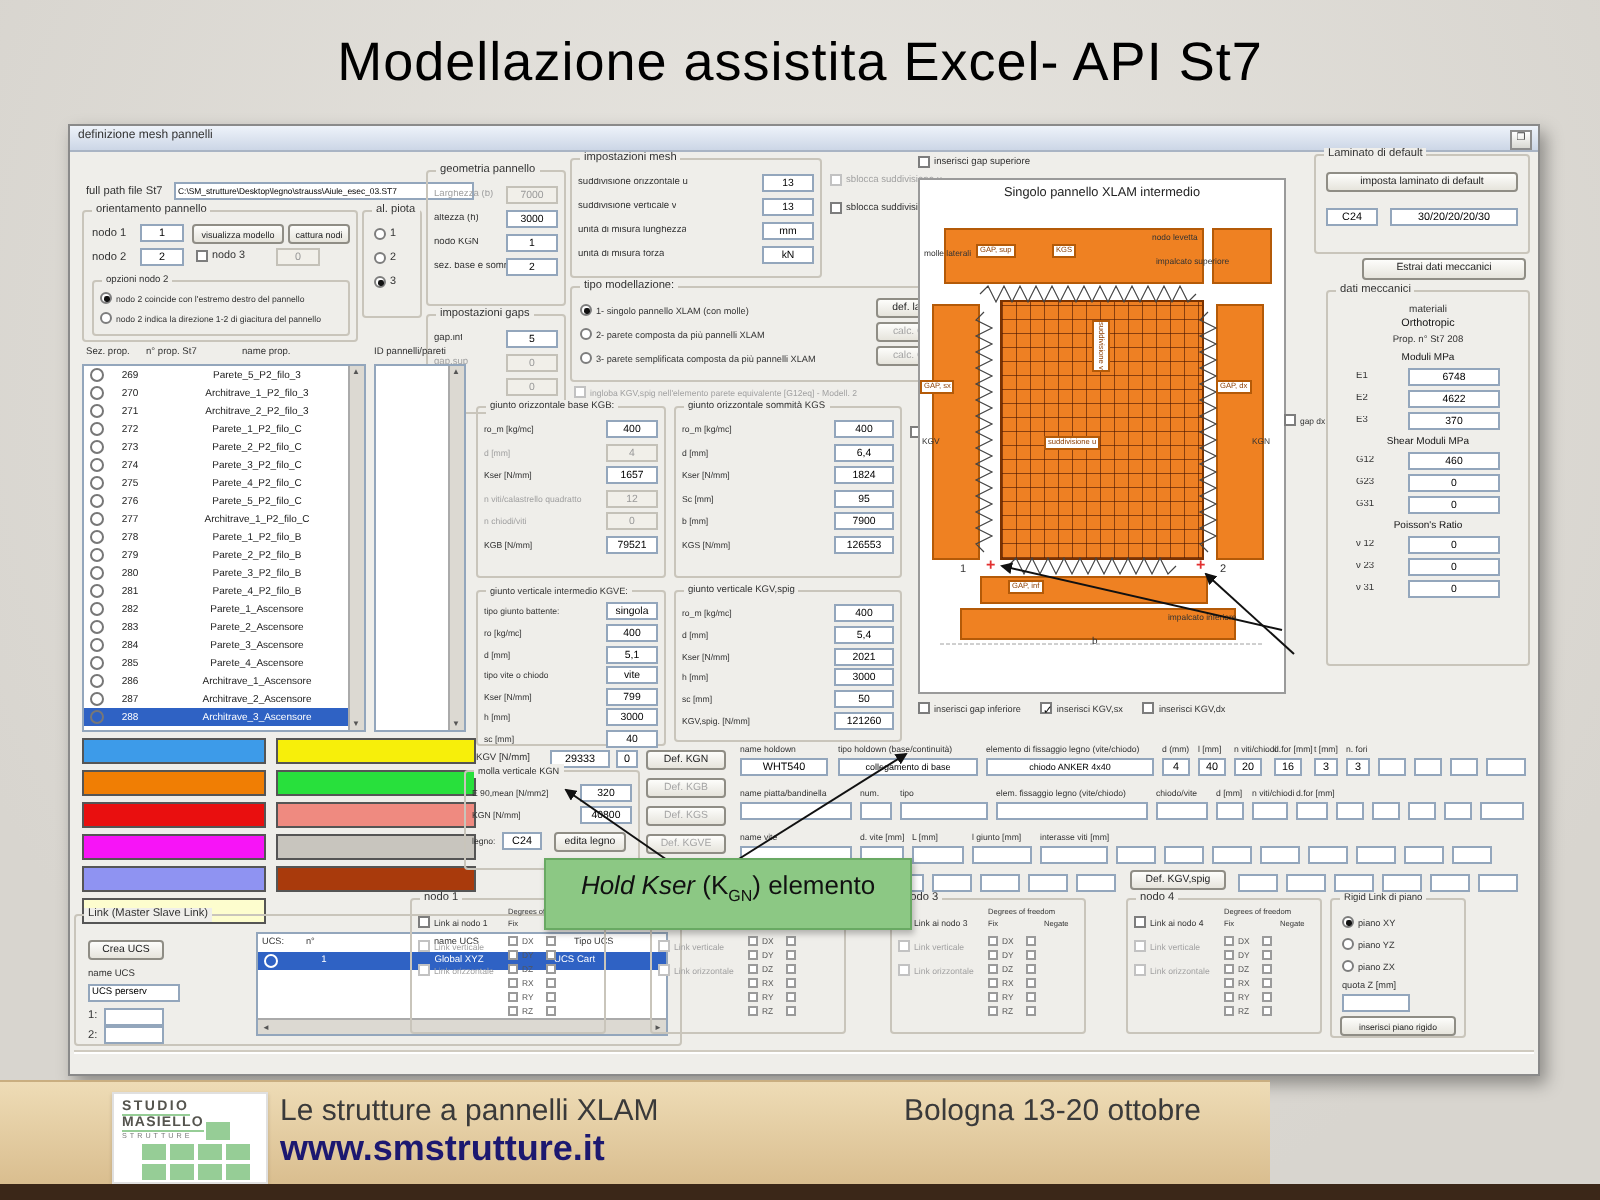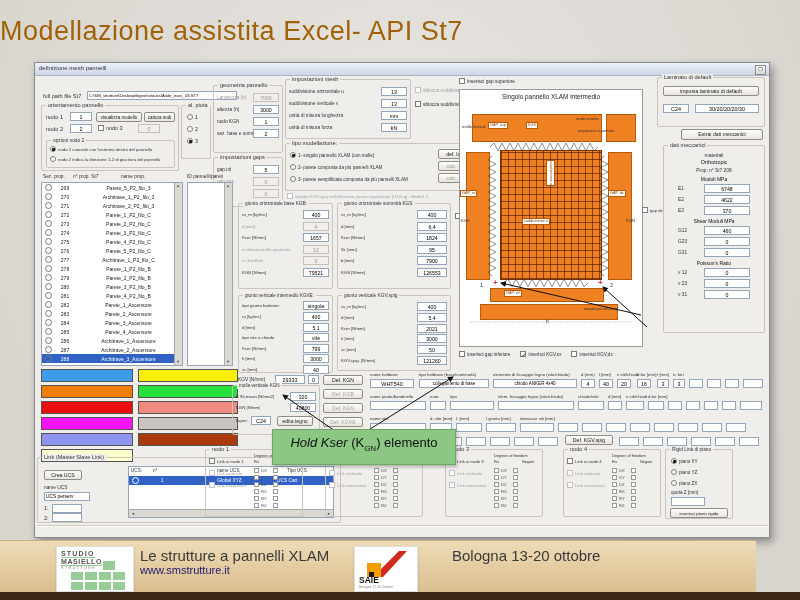--- a/index.html
+++ b/index.html
@@ -1,20 +1,20 @@
 <!DOCTYPE html>
 <html><head>
 <meta charset="utf-8">
 <style>
   html,body{margin:0;padding:0}
   body{width:800px;height:600px;position:relative;font-family:"Liberation Sans",sans-serif;
        background:radial-gradient(ellipse at 50% 30%,#e8e6e1 0%,#d8d5cf 80%);overflow:hidden}
   .abs{position:absolute}
-  .slide-title{position:absolute;top:16px;left:0;width:100%;text-align:left;font-size:27px;
-       color:#a16207;letter-spacing:.5px}
+  .slide-title{position:absolute;top:16px;left:0;width:100%;text-align:center;font-size:27px;
+       color:#000000;letter-spacing:.5px}
   
   .window{position:absolute;left:34px;top:62px;width:734px;height:474px;background:#efeeea;
        border:1px solid #8a8a8a;box-shadow:3px 4px 8px rgba(0,0,0,.35)}
   .titlebar{position:absolute;left:0;top:0;width:100%;height:12px;
        background:linear-gradient(#eef3fa,#ccd6e6);border-bottom:1px solid #a9b4c4}
   .titlebar .tt{position:absolute;left:4px;top:2px;font-size:6px;color:#333}
   .wbtn{position:absolute;right:3px;top:2px;width:9px;height:8px;background:linear-gradient(#fff,#d8d8d2);
        border:1px solid #8d8d8d;font-size:5px;line-height:7px;text-align:center;color:#444}
   
   .grp{position:absolute;border:1px solid #c9c5bb;border-radius:2px}
@@ -79,26 +79,26 @@
   
   .dofrow{display:flex;align-items:center;gap:2px;height:7px;font-size:4.2px;color:#555}
   .dofrow .box{width:5px;height:5px;border:1px solid #9a9a9a;background:#fff;flex:none;box-sizing:border-box}
   .dofrow .dl{width:10px}
   
   .callout{position:absolute;background:#8cc884;border:1px solid #69a963;color:#111;z-index:30;
        box-shadow:1px 2px 3px rgba(0,0,0,.25)}
   .divider{position:absolute;left:2px;right:2px;height:0;border-top:1px solid #cfcabf;
        border-bottom:1px solid #fff}
   
-  .footer{position:absolute;left:0;top:540px;width:756px;height:52px;
+  .footer{position:absolute;left:0;top:540px;width:635px;height:52px;
        background:linear-gradient(#eedcb6,#d9bd8e);border-top:1px solid #c9ae80}
   .footer-strip{position:absolute;left:0;top:592px;width:800px;height:8px;background:#3b2718}
   .card{position:absolute;background:#fff;border:1px solid #e0e0e0;box-shadow:0 1px 2px rgba(0,0,0,.15)}
   .ft-main{font-size:15px;color:#3a3a3a}
-  .ft-url{font-size:11px;color:#1c1870;font-weight:normal}
+  .ft-url{font-size:18px;color:#1c1870;font-weight:bold}
   svg{display:block}
 </style>
 </head>
 <body>
 
 <div class="slide-title">Modellazione assistita Excel- API St7</div>
 
 <div class="window">
   <div class="titlebar">
     <span class="tt">definizione mesh pannelli</span>
@@ -1041,26 +1041,17 @@
         <div style="background:#96cd96"></div>
         <div style="background:#96cd96"></div>
         <div style="background:#96cd96"></div>
     </div>
     <div style="position:absolute;left:46px;top:14px;width:12px;height:9px;background:#96cd96"></div>
   </div>
   <div class="abs" style="left:140px;top:6px">
     <div class="ft-main">Le strutture a pannelli XLAM</div>
     <div class="ft-url">www.smstrutture.it</div>
   </div>
-  <div class="card" style="left:354px;top:5px;width:62px;height:44px">
-    <svg width="44" height="30" style="position:absolute;left:8px;top:2px">
-      <polygon points="10,28 36,2 44,2 20,28" fill="#cf2c1f"></polygon>
-      <rect x="4" y="14" width="14" height="14" fill="#f59c00"></rect>
-      <rect x="6" y="23" width="5" height="5" fill="#1a1a1a"></rect>
-    </svg>
-    <div style="position:absolute;left:4px;top:28px;font-size:8.5px;font-weight:bold;color:#111">SAIE</div>
-    <div style="position:absolute;left:4px;top:38px;font-size:3.4px;color:#888">Bologna 17 20 Ottobre</div>
-  </div>
   <div class="abs" style="left:452px;top:6px">
     <div class="ft-main">Bologna 13-20 ottobre</div>
   </div>
 </div>
 <div class="footer-strip"></div>
 
 </body></html>

